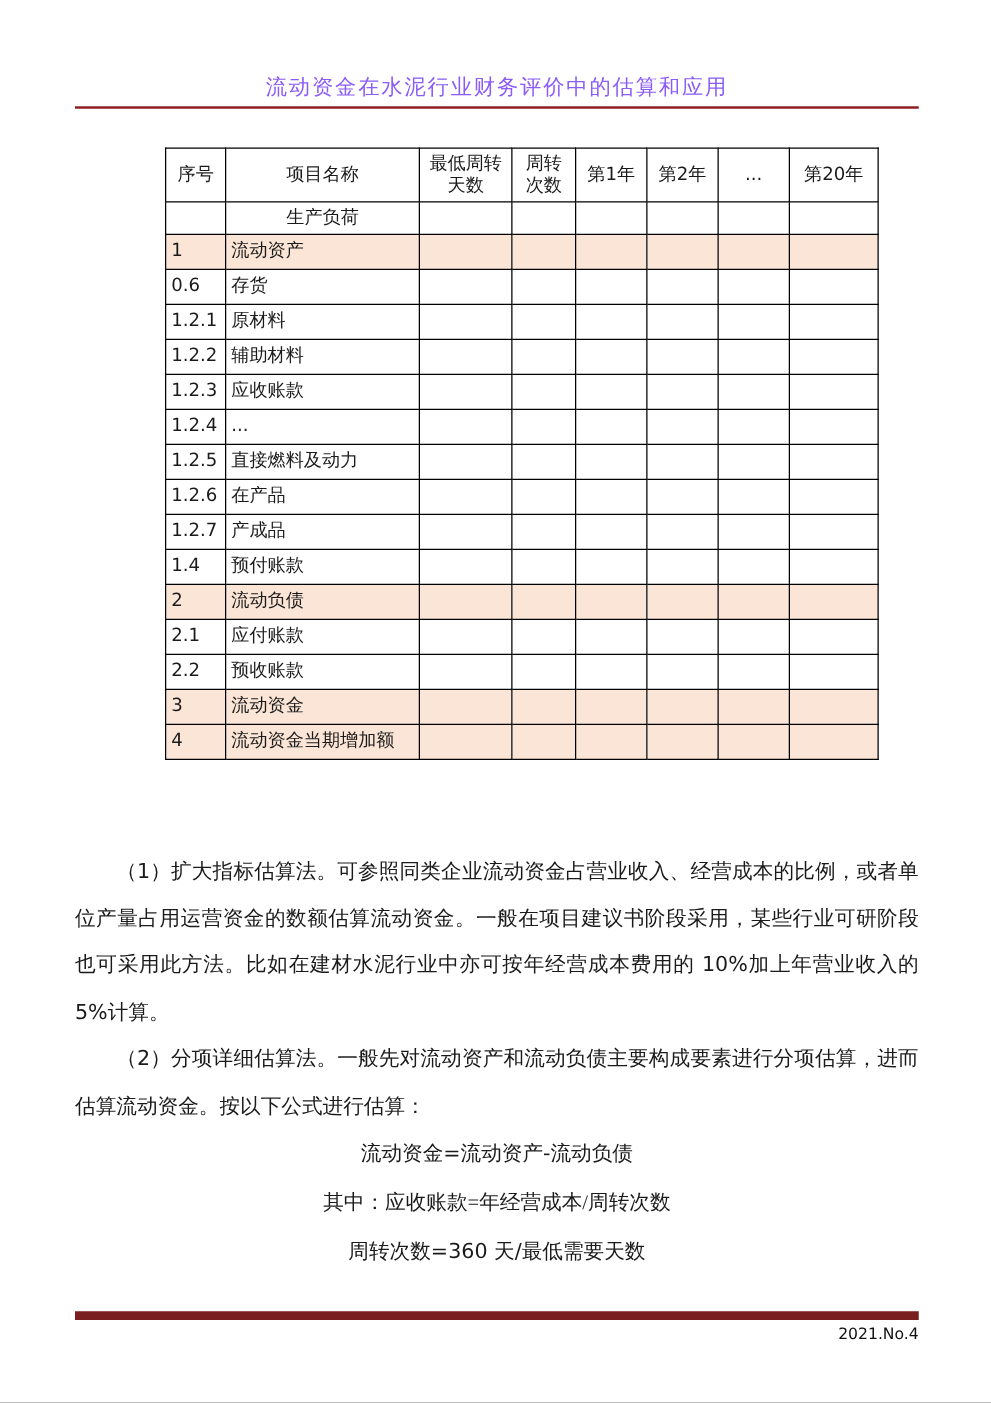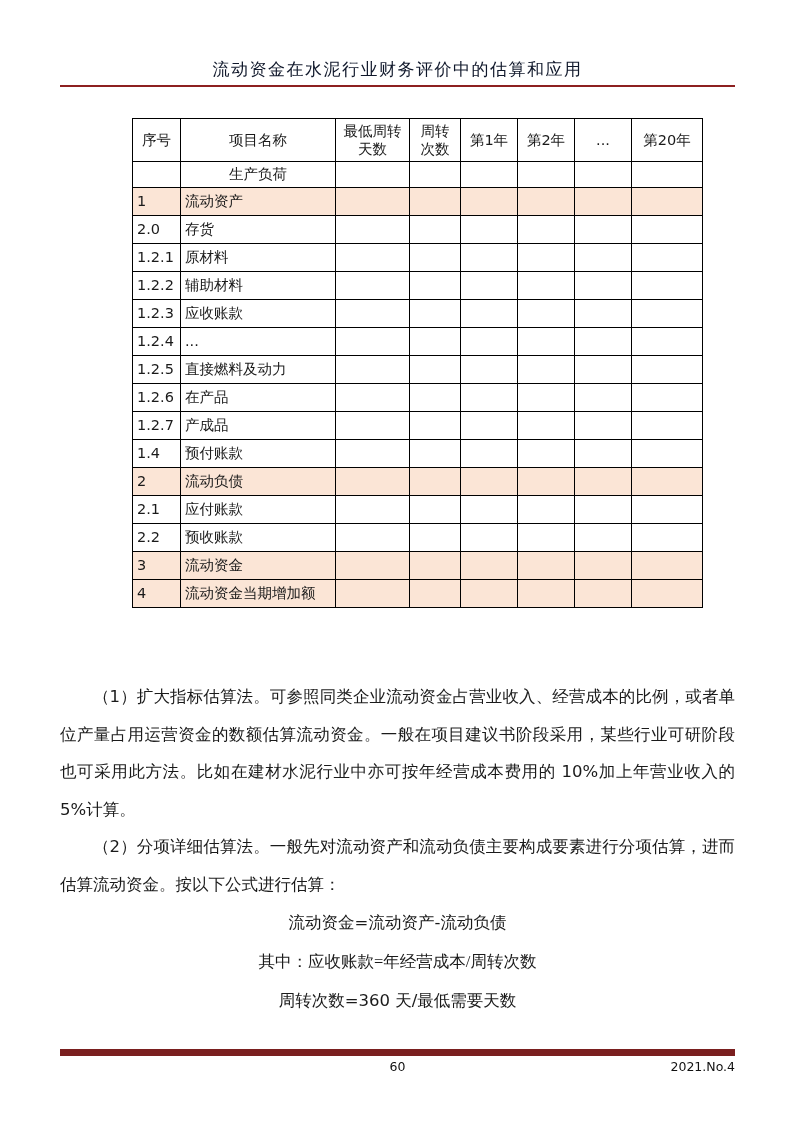--- a/index.html
+++ b/index.html
@@ -10,21 +10,21 @@
     margin:0 auto;
     font-family:"DejaVu Sans","Liberation Sans",sans-serif;
     color:#1a1a1a;
     overflow:hidden;
   }
   
   .running-title{
     position:absolute;top:58px;left:60px;right:58px;
     text-align:center;
     font-size:17px;letter-spacing:1.5px;
-    color:#0f172a;
+    color:#8b5cf6;
   }
   .header-rule{
     position:absolute;top:85px;left:60px;right:58px;
     height:2px;background:#8d2020;
   }
   
   .tbl-wrap{position:absolute;top:118px;left:115px;padding-left:17px;}
   table.main{
     border-collapse:collapse;
     table-layout:fixed;
@@ -118,21 +118,21 @@
             <td class="c-no">1</td>
             <td>流动资产</td>
             <td></td>
             <td></td>
             <td></td>
             <td></td>
             <td></td>
             <td></td>
           </tr>
           <tr class="data-row">
-            <td class="c-no">2.0</td>
+            <td class="c-no">0.6</td>
             <td>存货</td>
             <td></td>
             <td></td>
             <td></td>
             <td></td>
             <td></td>
             <td></td>
           </tr>
           <tr class="data-row">
             <td class="c-no">1.2.1</td>
@@ -272,18 +272,17 @@
     <p>（1）扩大指标估算法。可参照同类企业流动资金占营业收入、经营成本的比例，或者单位产量占用运营资金的数额估算流动资金。一般在项目建议书阶段采用，某些行业可研阶段也可采用此方法。比如在建材水泥行业中亦可按年经营成本费用的 10%加上年营业收入的 5%计算。</p>
     <p>（2）分项详细估算法。一般先对流动资产和流动负债主要构成要素进行分项估算，进而估算流动资金。按以下公式进行估算：</p>
     <div class="formula center">流动资金=流动资产-流动负债</div>
     <div class="formula left">其中：应收账款=年经营成本/周转次数</div>
     <div class="formula center">周转次数=360 天/最低需要天数</div>
   </div>
 
   <div class="footer">
     <div class="footer-bar"></div>
     <div class="footer-line">
-      <span class="footer-page">60</span>
       <span class="footer-issue">2021.No.4</span>
     </div>
   </div>
 
 </div>
 
 </body></html>

